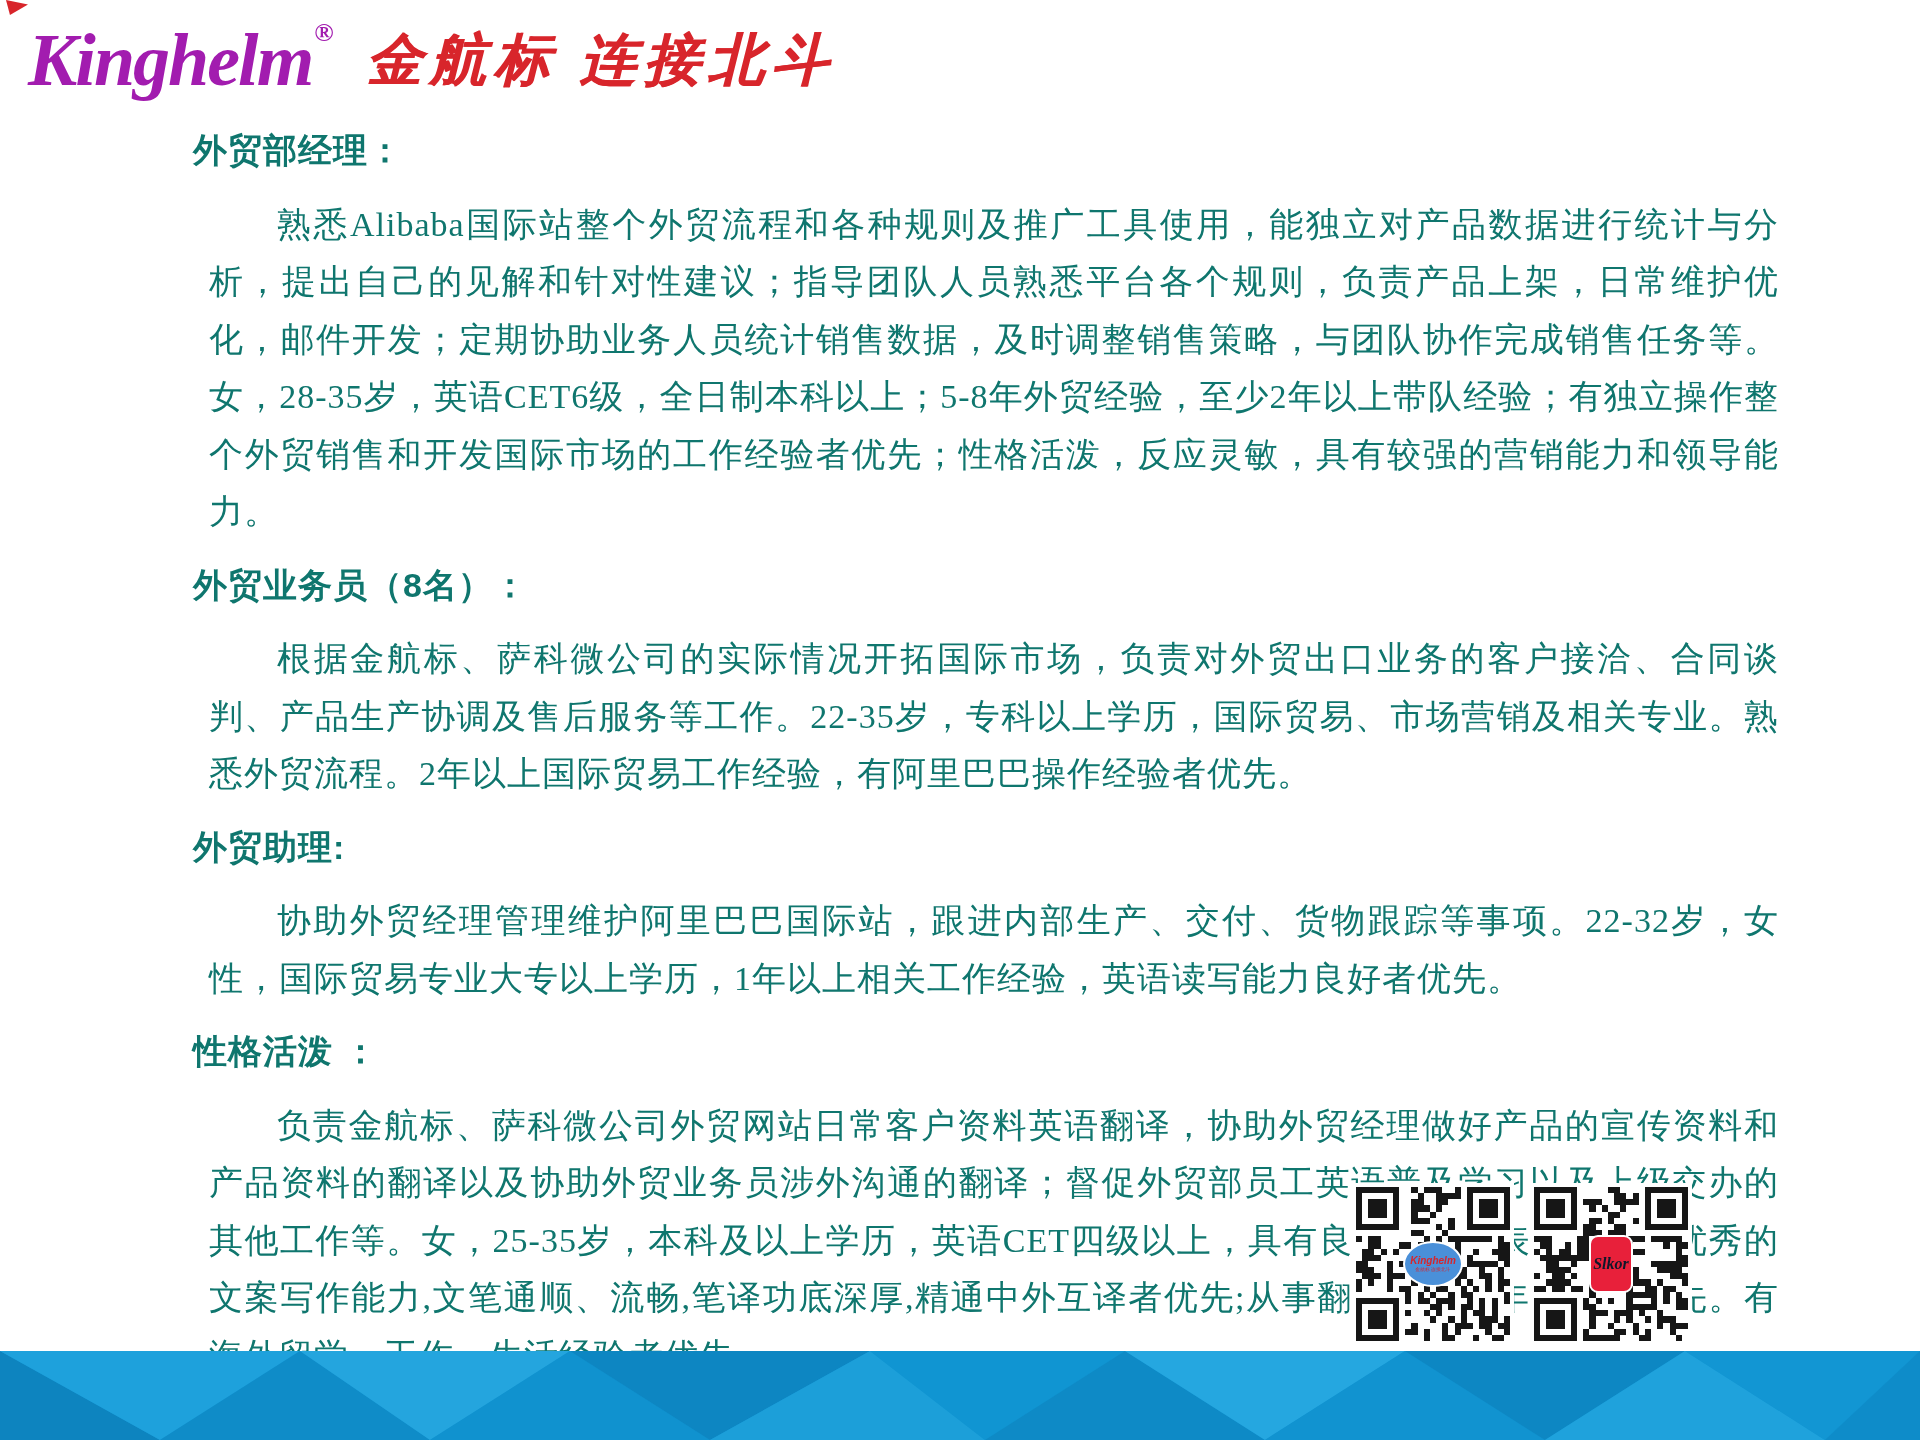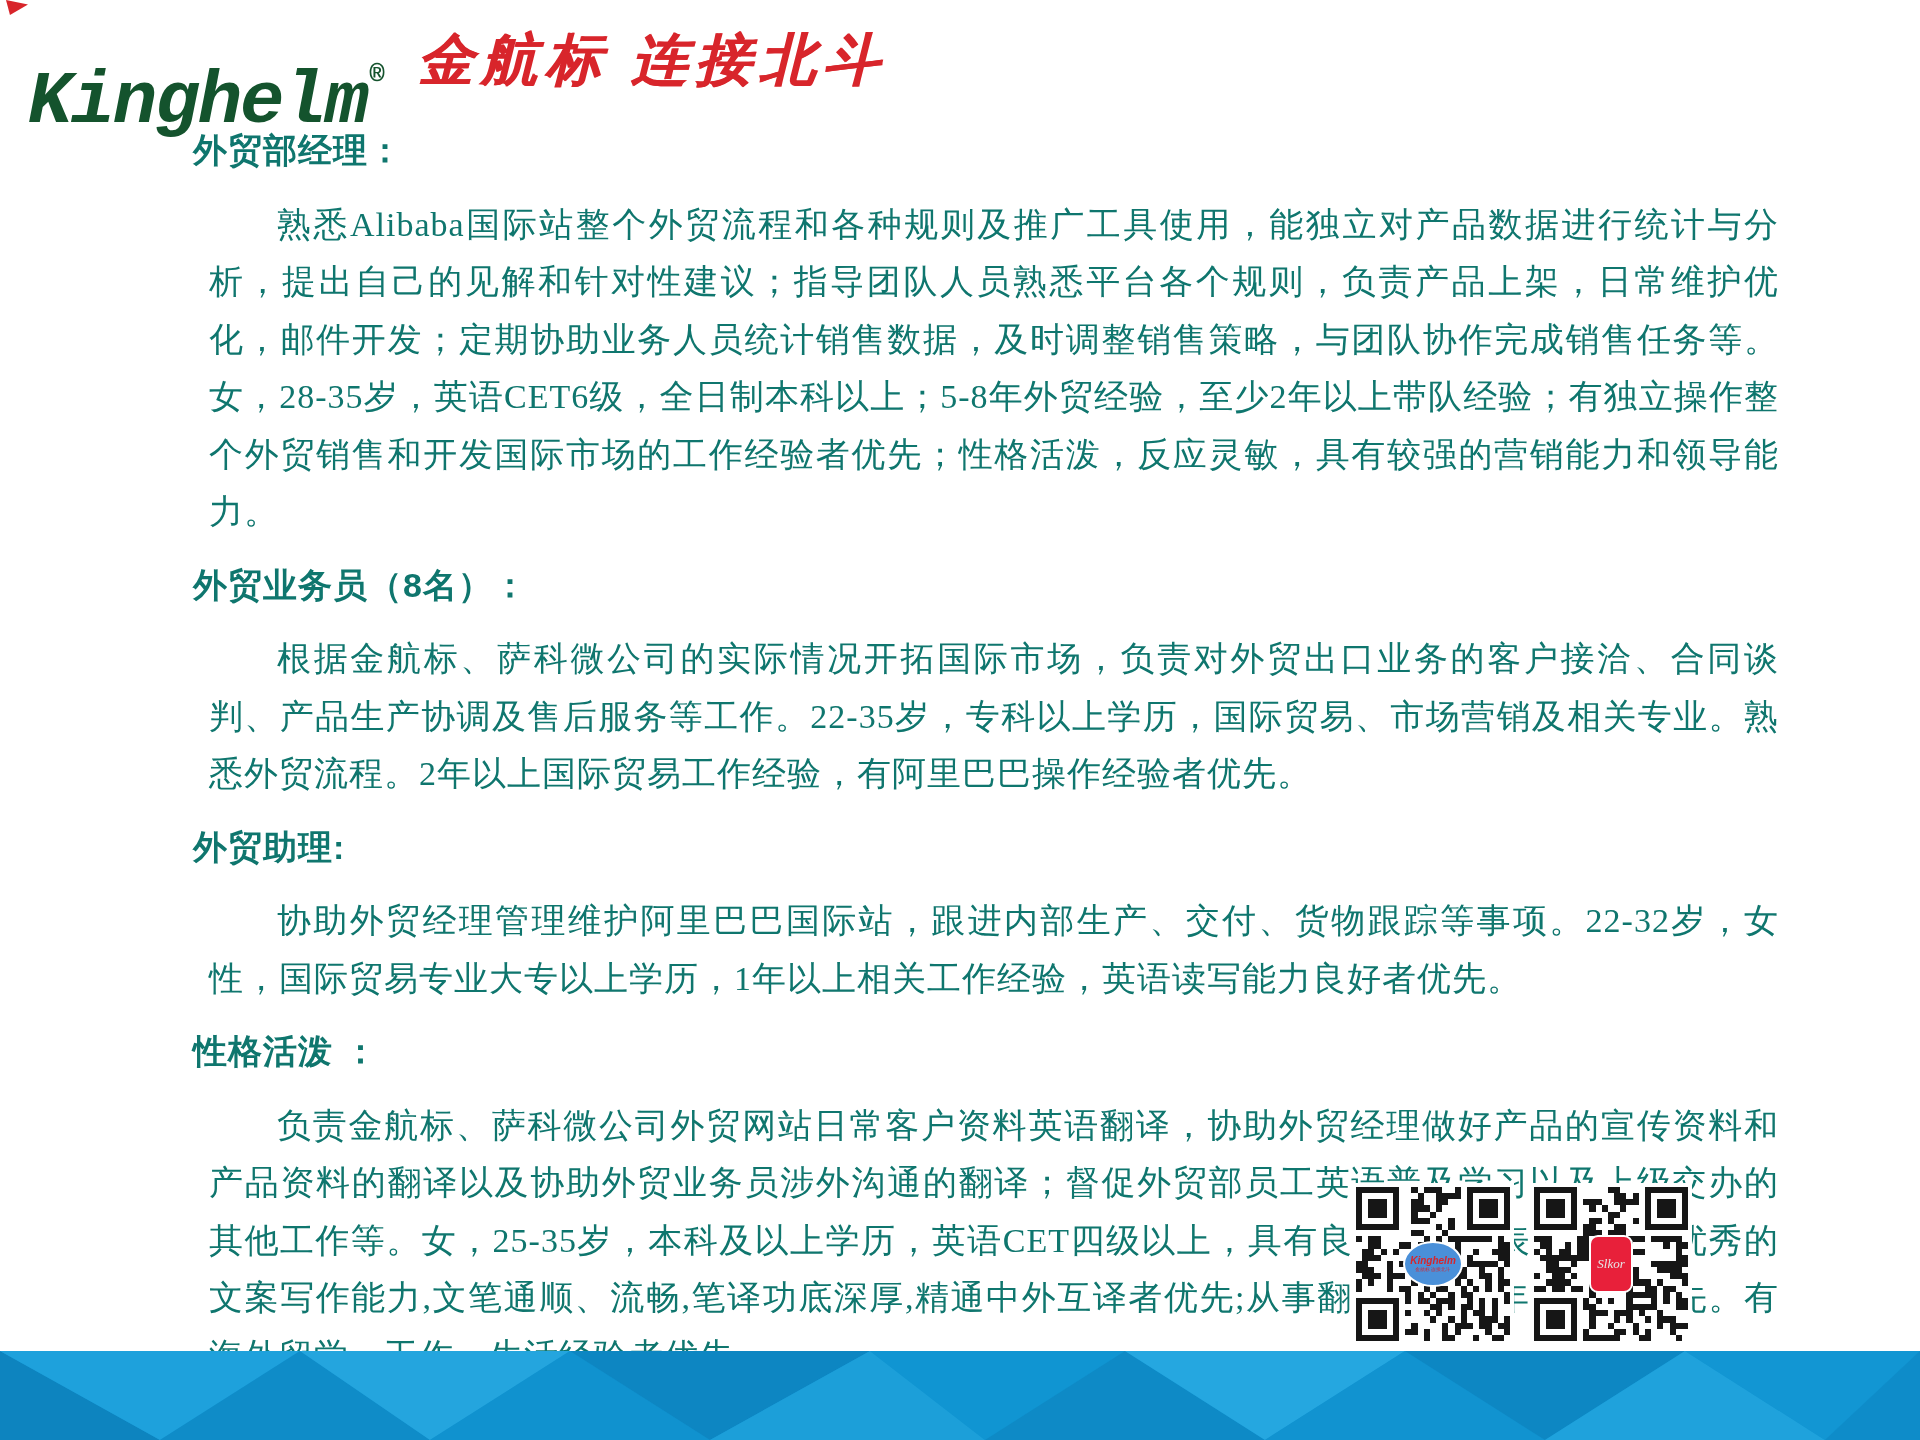--- a/index.html
+++ b/index.html
@@ -11,22 +11,22 @@
   
   .corner-mark{
     position:absolute;left:6px;top:0;width:22px;height:15px;background:#d8252b;
     clip-path:polygon(0 0,100% 30%,18% 100%);
   }
   
   .logo-header{
     position:absolute;left:28px;top:18px;display:flex;align-items:flex-start;white-space:nowrap;
   }
   .brand{
-    color:#14532d;font-weight:bold;font-style:italic;font-size:74px;line-height:84px;
-    letter-spacing:-2px;font-family:Liberation Mono, monospace;margin-top:42px;
+    color:#a21caf;font-weight:bold;font-style:italic;font-size:74px;line-height:84px;
+    letter-spacing:-2px;font-family:Liberation Serif, serif;
   }
   .brand sup{font-size:26px;font-style:normal;vertical-align:top;line-height:30px;margin-left:2px;}
   .slogan{
     color:#d8252b;font-weight:bold;font-size:56px;line-height:84px;margin-left:34px;
     font-style:italic;letter-spacing:8px;text-shadow:1px 0 0 #d8252b;
     font-family:"Liberation Serif",serif;
   }
   
   .content{
     position:absolute;left:193px;top:122px;width:1602px;
@@ -59,21 +59,21 @@
     width:44px;height:58px;border-radius:9px;background:#e8203a;border:2px solid #fff;
   }
   .qr-brand{
     color:#d8252b;font-size:10px;font-weight:bold;font-style:italic;line-height:11px;
     font-family:"Liberation Sans",sans-serif;
   }
   .qr-sub{
     color:#d8252b;font-size:6px;line-height:7px;transform:scale(.8);white-space:nowrap;
   }
   .qr-slkor-label{
-    color:#e5e5e5;font-size:13px;font-weight:normal;font-style:italic;
+    color:#0f172a;font-size:16px;font-weight:bold;font-style:italic;
     font-family:"Liberation Serif",serif;
   }
   
   .banner{position:absolute;left:0;bottom:0;width:1920px;height:89px;display:block;}
 </style>
 </head>
 <body>
 
 <div class="corner-mark"></div>
 

